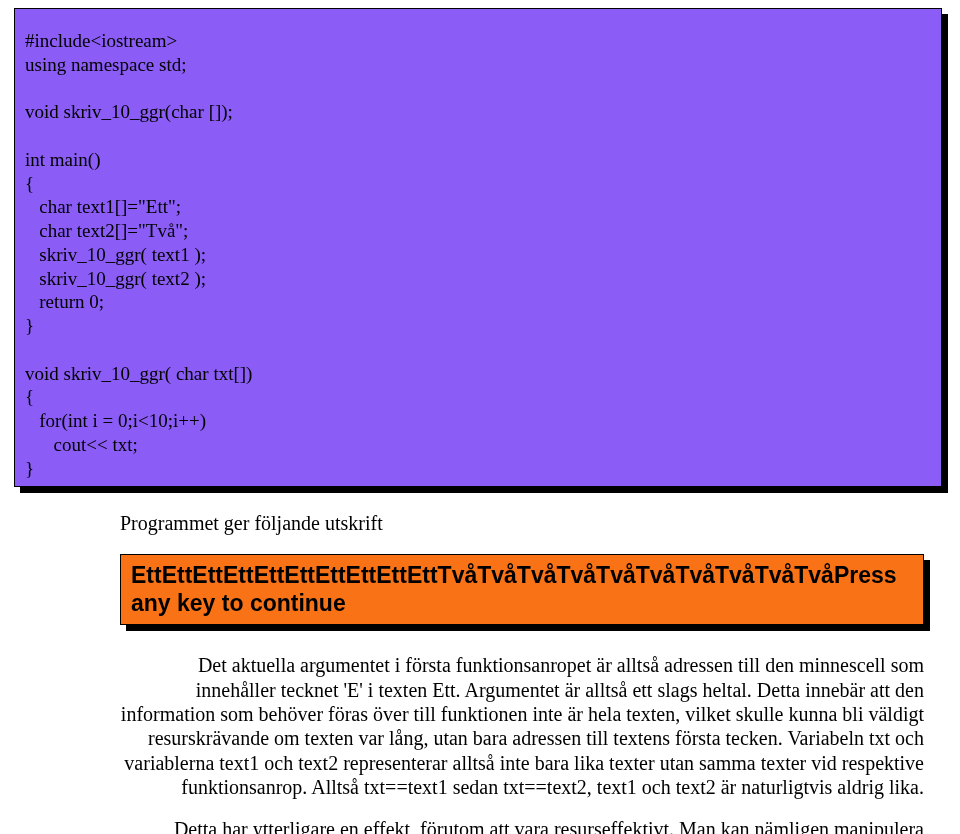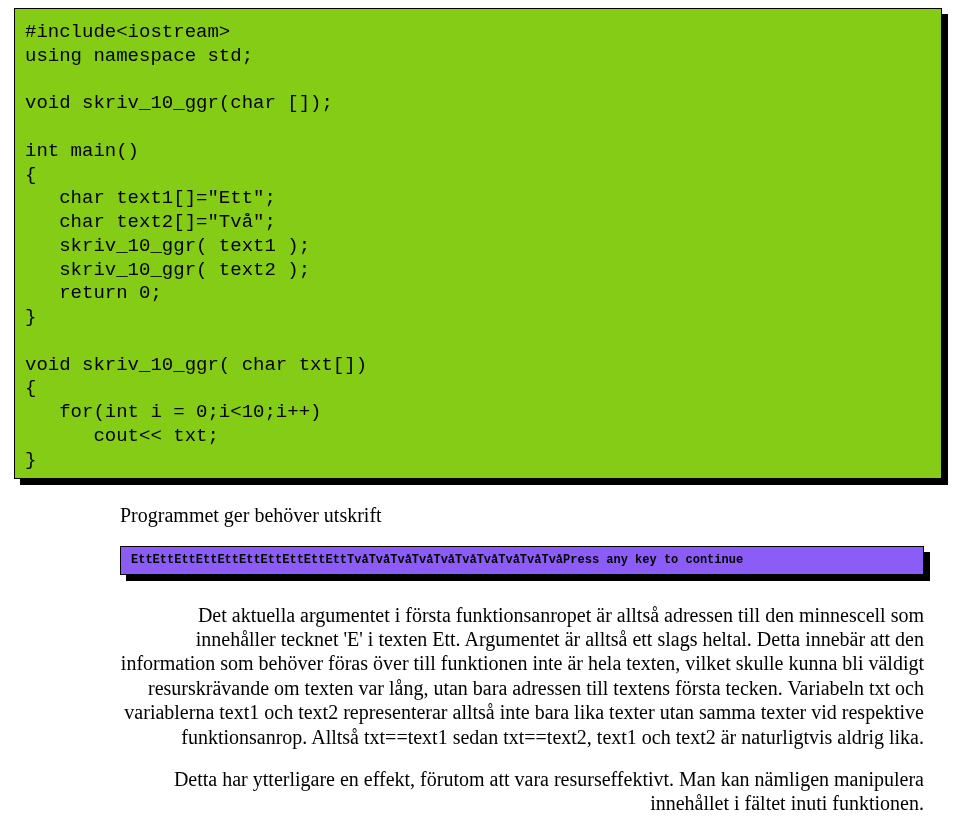--- a/index.html
+++ b/index.html
@@ -17,50 +17,50 @@
     position: absolute;
     top: 6px;
     left: 6px;
     right: -6px;
     bottom: -6px;
     background: #000;
     z-index: 0;
   }
   .code-box {
     position: relative;
-    background: #84cc16;
+    background: #8b5cf6;
     border: 1.5px solid #000;
-    padding: 12px 10px 6px 10px;
+    padding: 20px 10px 6px 10px;
     z-index: 1;
-    font-family: Liberation Mono, monospace;
+    font-family: Liberation Serif, serif;
     font-size: 19px;
     line-height: 1.25;
     white-space: pre;
   }
   .output-outer {
     position: relative;
     margin: 18px 36px 8px 120px;
   }
   .output-shadow {
     position: absolute;
     top: 6px;
     left: 6px;
     right: -6px;
     bottom: -6px;
     background: #000;
     z-index: 0;
   }
   .output-box {
     position: relative;
-    background: #8b5cf6;
+    background: #f97316;
     border: 1.5px solid #000;
     padding: 6px 10px 6px 10px;
     z-index: 1;
-    font-family: Liberation Mono, monospace;
-    font-size: 12px;
+    font-family: Liberation Sans, sans-serif;
+    font-size: 23px;
     font-weight: bold;
     line-height: 1.25;
     white-space: pre-wrap;
     word-break: break-all;
   }
   .para-block {
     margin: 28px 36px 8px 120px;
     font-size: 20px;
     line-height: 1.22;
   }
@@ -90,21 +90,21 @@
    return 0;
 }
 
 void skriv_10_ggr( char txt[])
 {
    for(int i = 0;i&lt;10;i++)
       cout&lt;&lt; txt;
 }</div>
 </div>
 
-<div class="para-caption">Programmet ger behöver utskrift</div>
+<div class="para-caption">Programmet ger följande utskrift</div>
 
 <div class="output-outer">
   <div class="output-shadow"></div>
   <div class="output-box">EttEttEttEttEttEttEttEttEttEttTvåTvåTvåTvåTvåTvåTvåTvåTvåTvåPress any key to continue</div>
 </div>
 
 <div class="para-block">
   <p>Det aktuella argumentet i första funktionsanropet är alltså adressen till den minnescell som innehåller tecknet 'E' i texten Ett. Argumentet är alltså ett slags heltal. Detta innebär att den information som behöver föras över till funktionen inte är hela texten, vilket skulle kunna bli väldigt resurskrävande om texten var lång, utan bara adressen till textens första tecken. Variabeln txt och variablerna text1 och text2 representerar alltså inte bara lika texter utan samma texter vid respektive funktionsanrop. Alltså txt==text1 sedan txt==text2, text1 och text2 är naturligtvis aldrig lika.</p>
   <p>Detta har ytterligare en effekt, förutom att vara resurseffektivt. Man kan nämligen manipulera innehållet i fältet inuti funktionen.</p>
 

